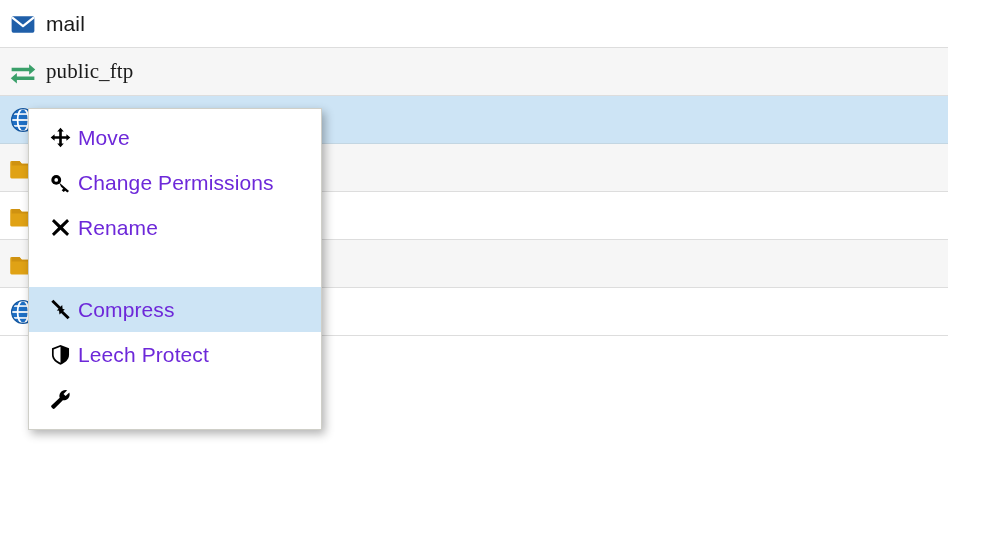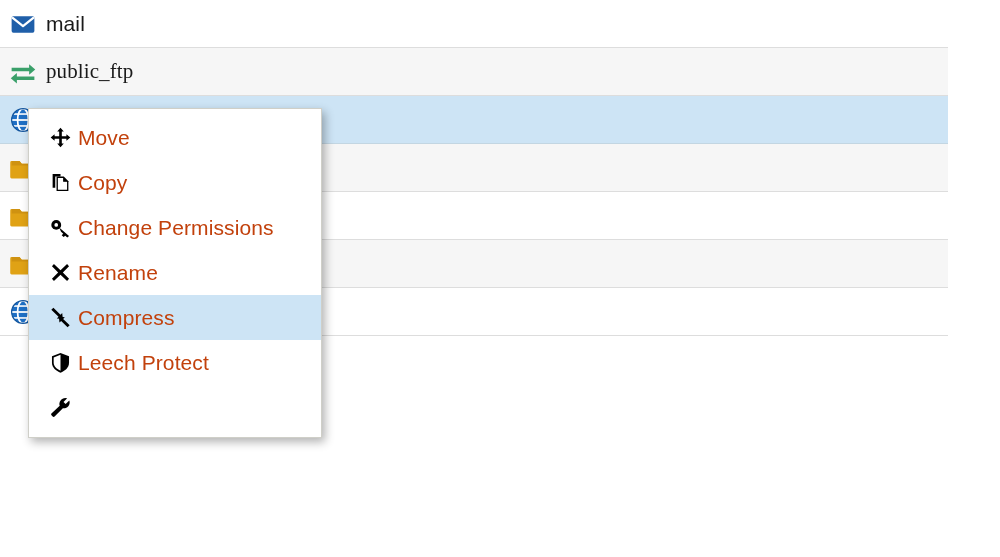--- a/index.html
+++ b/index.html
@@ -86,37 +86,38 @@
     display: flex;
     align-items: center;
     height: 45px;
     padding: 0 10px 0 21px;
     box-sizing: border-box;
     cursor: default;
     background: transparent;
   }
   .menu-item.highlighted {
     background: #cde4f5;
+    margin-top: 37px;
   }
 
   .menu-icon {
     width: 28px;
     min-width: 28px;
     display: flex;
     align-items: center;
     justify-content: flex-start;
     color: #000000;
   }
   .menu-icon svg {
     display: block;
   }
 
   .menu-label {
     font-size: 21px;
-    color: #c2410c;
+    color: #6d28d9;
     white-space: nowrap;
     letter-spacing: 0.1px;
   }
 </style>
 </head>
 <body>
 
 <div id="app">
 
   <div id="file-list">
@@ -198,31 +199,20 @@
         <span class="menu-icon">
           <svg width="21" height="21" viewBox="0 0 32 32" xmlns="http://www.w3.org/2000/svg">
             <path d="M16 1 l5 6 h-3 v7 h7 v-3 l6 5 -6 5 v-3 h-7 v7 h3 l-5 6 -5 -6 h3 v-7 h-7 v3 l-6 -5 6 -5 v3 h7 v-7 h-3 z" fill="#000000"></path>
           </svg>
         </span>
         <span class="menu-label">Move</span>
       </div>
       <div class="menu-item">
         <span class="menu-icon">
           <svg width="21" height="21" viewBox="0 0 32 32" xmlns="http://www.w3.org/2000/svg">
-            <path d="M4 3 h12 v4 h-8 v17 h-4 z" fill="#000000"></path>
-            <path d="M10 7 h11 l7 7 v15 h-18 z" fill="#000000"></path>
-            <path d="M12 9 h8 v6 h6 v12 h-14 z" fill="#ffffff"></path>
-            <path d="M21 8 l6 6 h-6 z" fill="#000000"></path>
-          </svg>
-        </span>
-        <span class="menu-label">Copy</span>
-      </div>
-      <div class="menu-item">
-        <span class="menu-icon">
-          <svg width="21" height="21" viewBox="0 0 32 32" xmlns="http://www.w3.org/2000/svg">
             <circle cx="9.5" cy="12" r="7.5" fill="#000000"></circle>
             <circle cx="9.5" cy="12" r="2.8" fill="#ffffff"></circle>
             <path d="M14 16 L29 29 l-2.6 2.4 -3.2 -3 -2.4 2.2 -3 -2.8 2.4 -2.2 -3.4 -3.2 z" fill="#000000"></path>
           </svg>
         </span>
         <span class="menu-label">Change Permissions</span>
       </div>
       <div class="menu-item">
         <span class="menu-icon">
           <svg width="21" height="21" viewBox="0 0 32 32" xmlns="http://www.w3.org/2000/svg">

